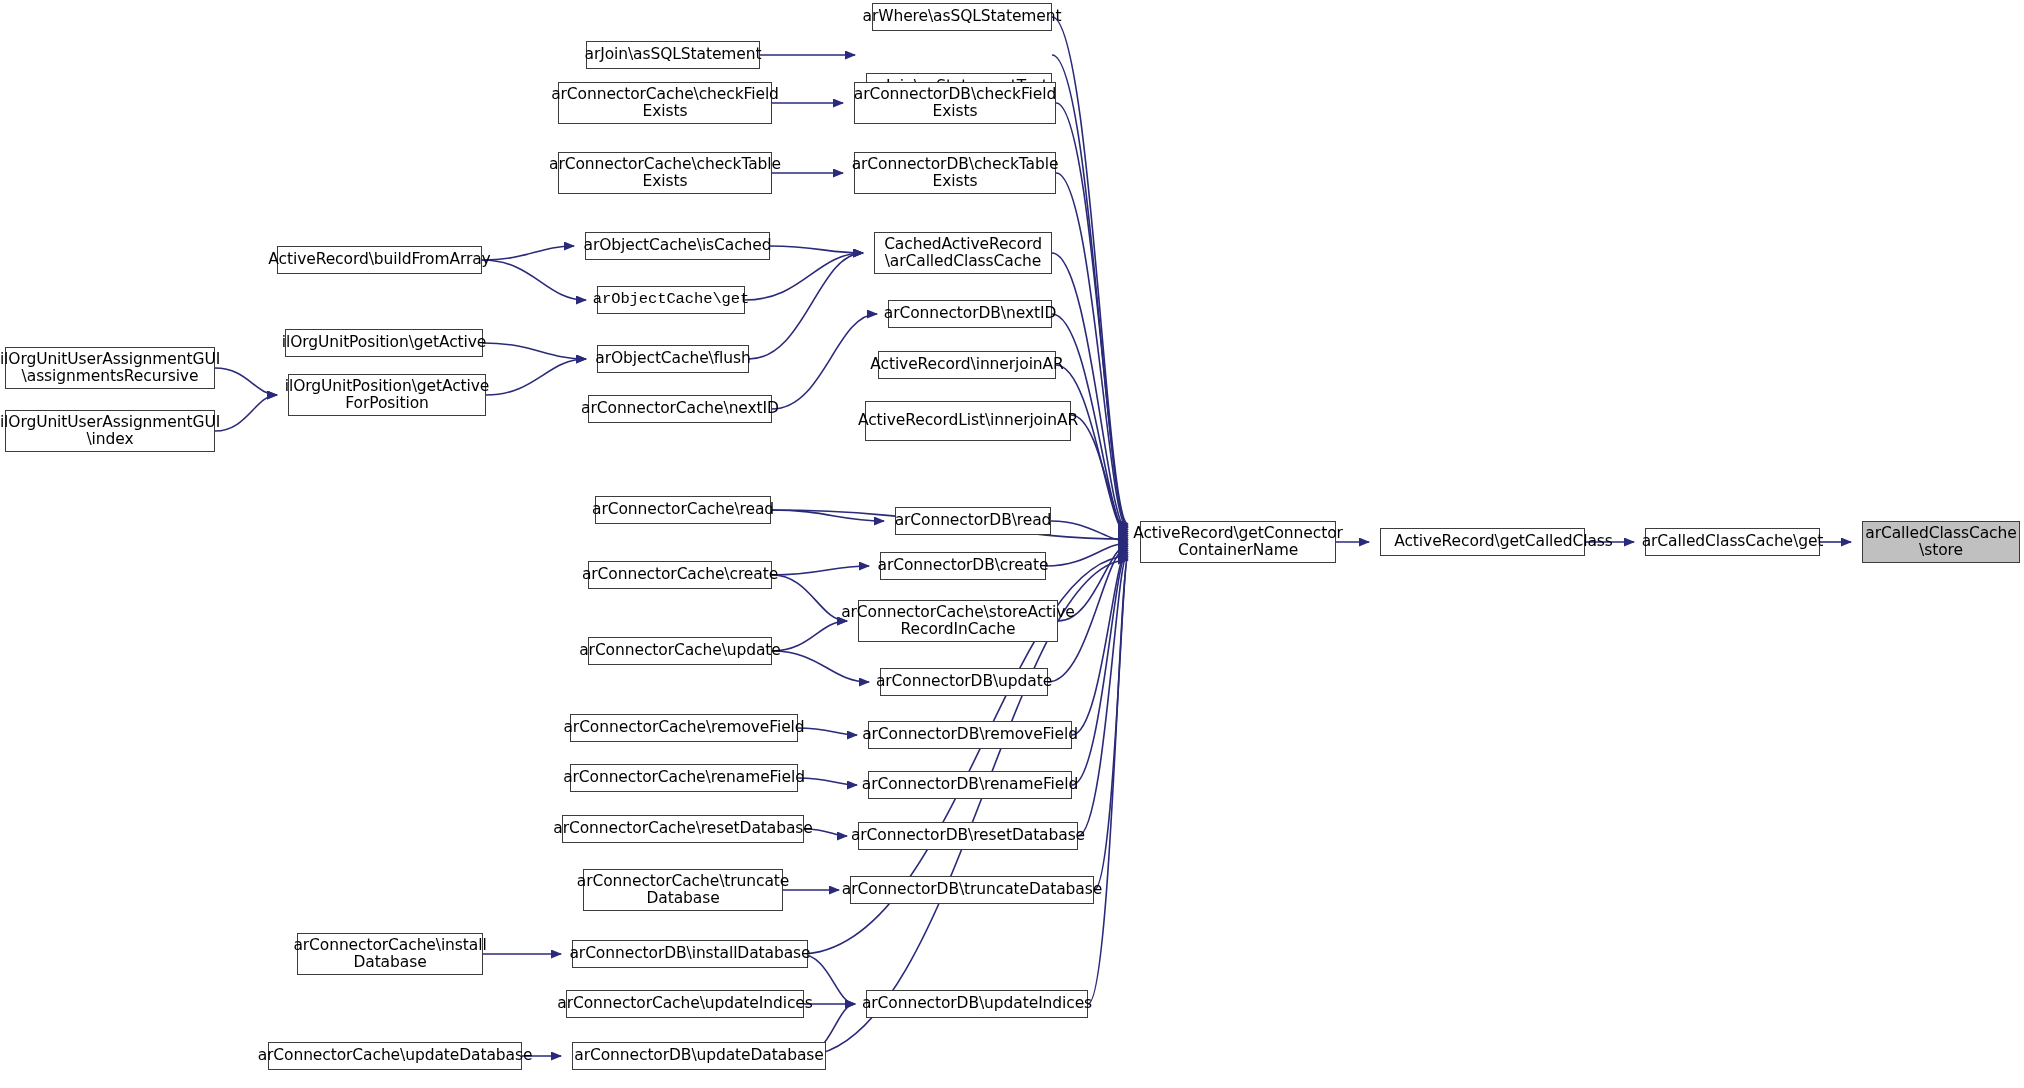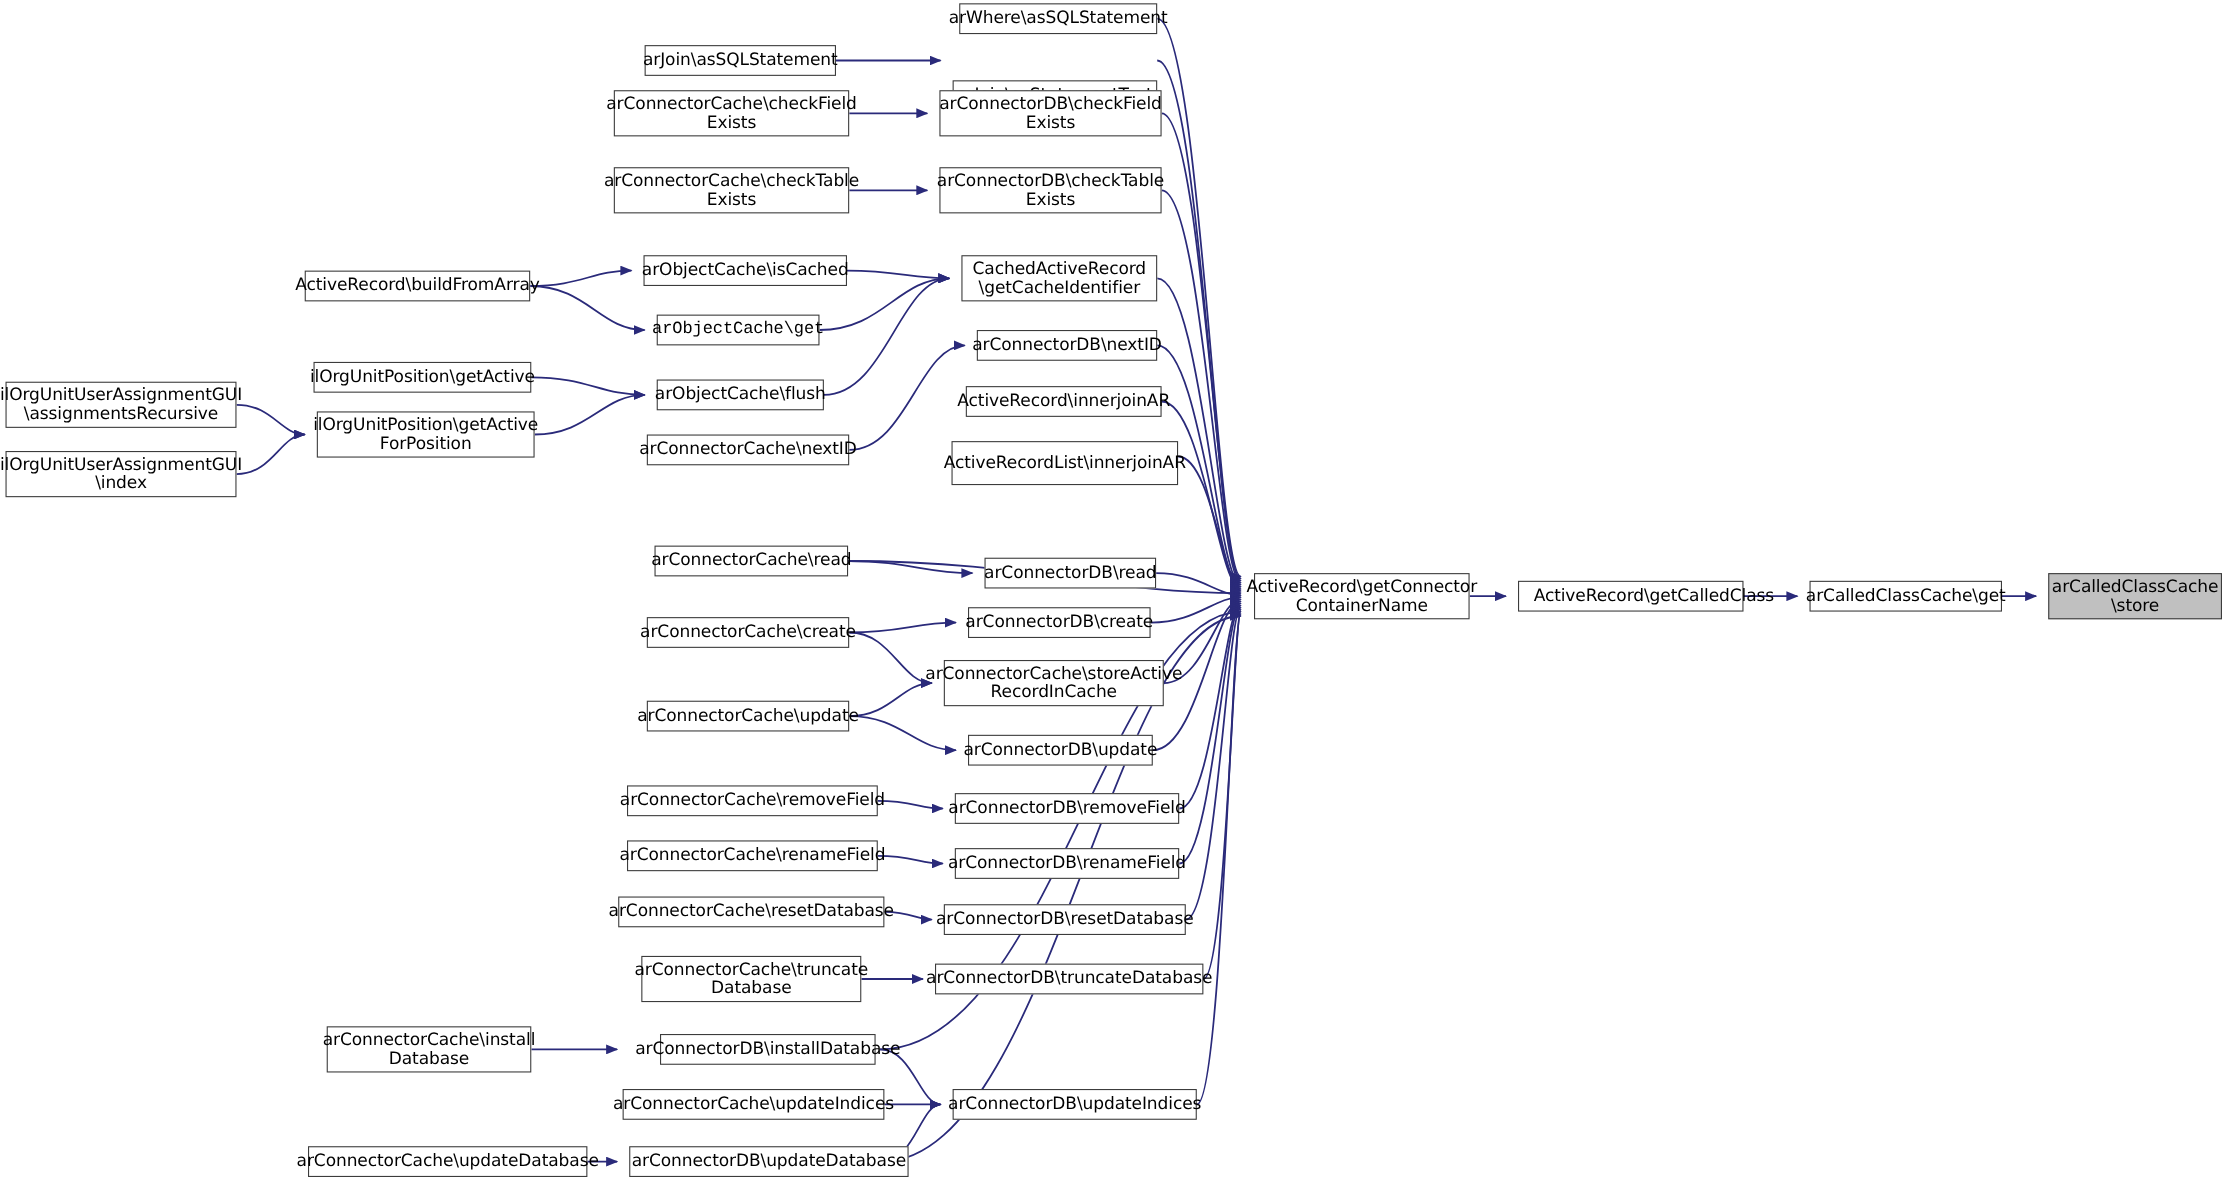--- a/index.html
+++ b/index.html
@@ -95,21 +95,21 @@
 Exists</div>
       <div class="node" style="left: 854px; top: 82px; width: 202px; height: 42px;">arConnectorDB\checkField
 Exists</div>
       <div class="node" style="left: 558px; top: 152px; width: 214px; height: 42px;">arConnectorCache\checkTable
 Exists</div>
       <div class="node" style="left: 854px; top: 152px; width: 202px; height: 42px;">arConnectorDB\checkTable
 Exists</div>
       <div class="node" style="left: 277px; top: 246px; width: 205px; height: 28px;">ActiveRecord\buildFromArray</div>
       <div class="node" style="left: 585px; top: 232px; width: 185px; height: 28px;">arObjectCache\isCached</div>
       <div class="node" style="left: 874px; top: 232px; width: 178px; height: 42px;">CachedActiveRecord
-\getCacheIdentifier</div>
+\arCalledClassCache</div>
       <div class="node" style="left: 597px; top: 286px; width: 148px; height: 28px; font-family: Liberation Mono, monospace;">arObjectCache\get</div>
       <div class="node" style="left: 285px; top: 329px; width: 198px; height: 28px;">ilOrgUnitPosition\getActive</div>
       <div class="node" style="left: 597px; top: 345px; width: 152px; height: 28px;">arObjectCache\flush</div>
       <div class="node" style="left: 888px; top: 300px; width: 164px; height: 28px;">arConnectorDB\nextID</div>
       <div class="node" style="left: 878px; top: 351px; width: 178px; height: 28px;">ActiveRecord\innerjoinAR</div>
       <div class="node" style="left: 865px; top: 401px; width: 206px; height: 40px;">ActiveRecordList\innerjoinAR</div>
       <div class="node" style="left: 5px; top: 347px; width: 210px; height: 42px;">ilOrgUnitUserAssignmentGUI
 \assignmentsRecursive</div>
       <div class="node" style="left: 288px; top: 374px; width: 198px; height: 42px;">ilOrgUnitPosition\getActive
 ForPosition</div>
@@ -134,19 +134,19 @@
       <div class="node" style="left: 868px; top: 721px; width: 204px; height: 28px;">arConnectorDB\removeField</div>
       <div class="node" style="left: 570px; top: 764px; width: 228px; height: 28px;">arConnectorCache\renameField</div>
       <div class="node" style="left: 868px; top: 771px; width: 204px; height: 28px;">arConnectorDB\renameField</div>
       <div class="node" style="left: 562px; top: 815px; width: 242px; height: 28px;">arConnectorCache\resetDatabase</div>
       <div class="node" style="left: 858px; top: 822px; width: 220px; height: 28px;">arConnectorDB\resetDatabase</div>
       <div class="node" style="left: 583px; top: 869px; width: 200px; height: 42px;">arConnectorCache\truncate
 Database</div>
       <div class="node" style="left: 850px; top: 876px; width: 244px; height: 28px;">arConnectorDB\truncateDatabase</div>
       <div class="node" style="left: 297px; top: 933px; width: 186px; height: 42px;">arConnectorCache\install
 Database</div>
-      <div class="node" style="left: 572px; top: 940px; width: 196px; height: 28px; margin-left: 28px;">arConnectorDB\installDatabase</div>
+      <div class="node" style="left: 572px; top: 940px; width: 236px; height: 28px;">arConnectorDB\installDatabase</div>
       <div class="node" style="left: 566px; top: 990px; width: 238px; height: 28px;">arConnectorCache\updateIndices</div>
       <div class="node" style="left: 866px; top: 990px; width: 222px; height: 28px;">arConnectorDB\updateIndices</div>
-      <div class="node" style="left: 268px; top: 1042px; width: 254px; height: 28px; margin-left: 12px;">arConnectorCache\updateDatabase</div>
+      <div class="node" style="left: 268px; top: 1042px; width: 254px; height: 28px;">arConnectorCache\updateDatabase</div>
       <div class="node" style="left: 572px; top: 1042px; width: 254px; height: 28px;">arConnectorDB\updateDatabase</div>
     </div>
 </div>
 
 </body></html>

